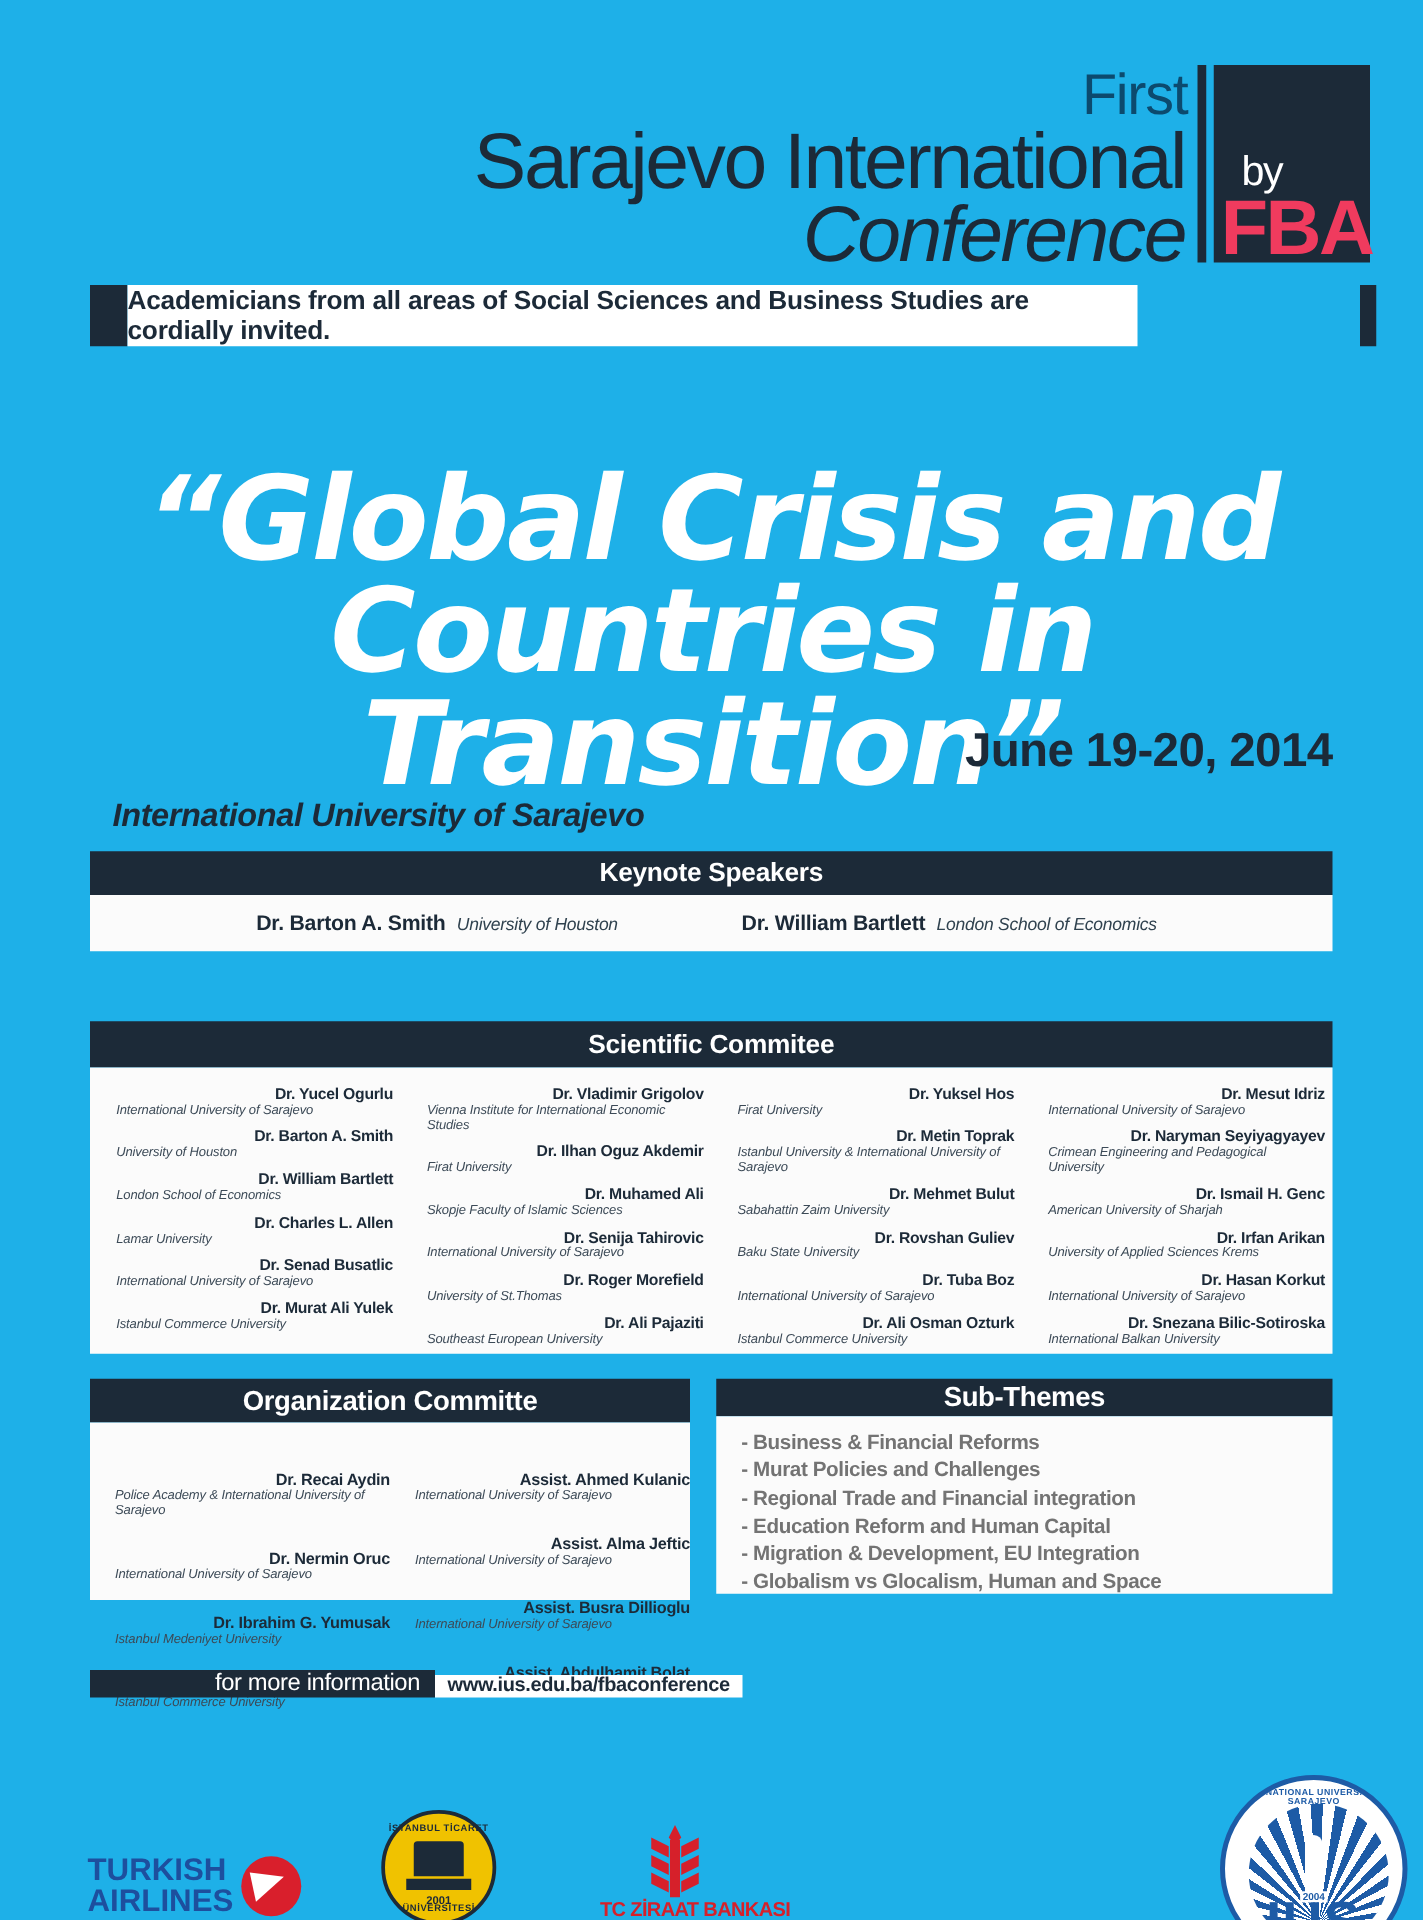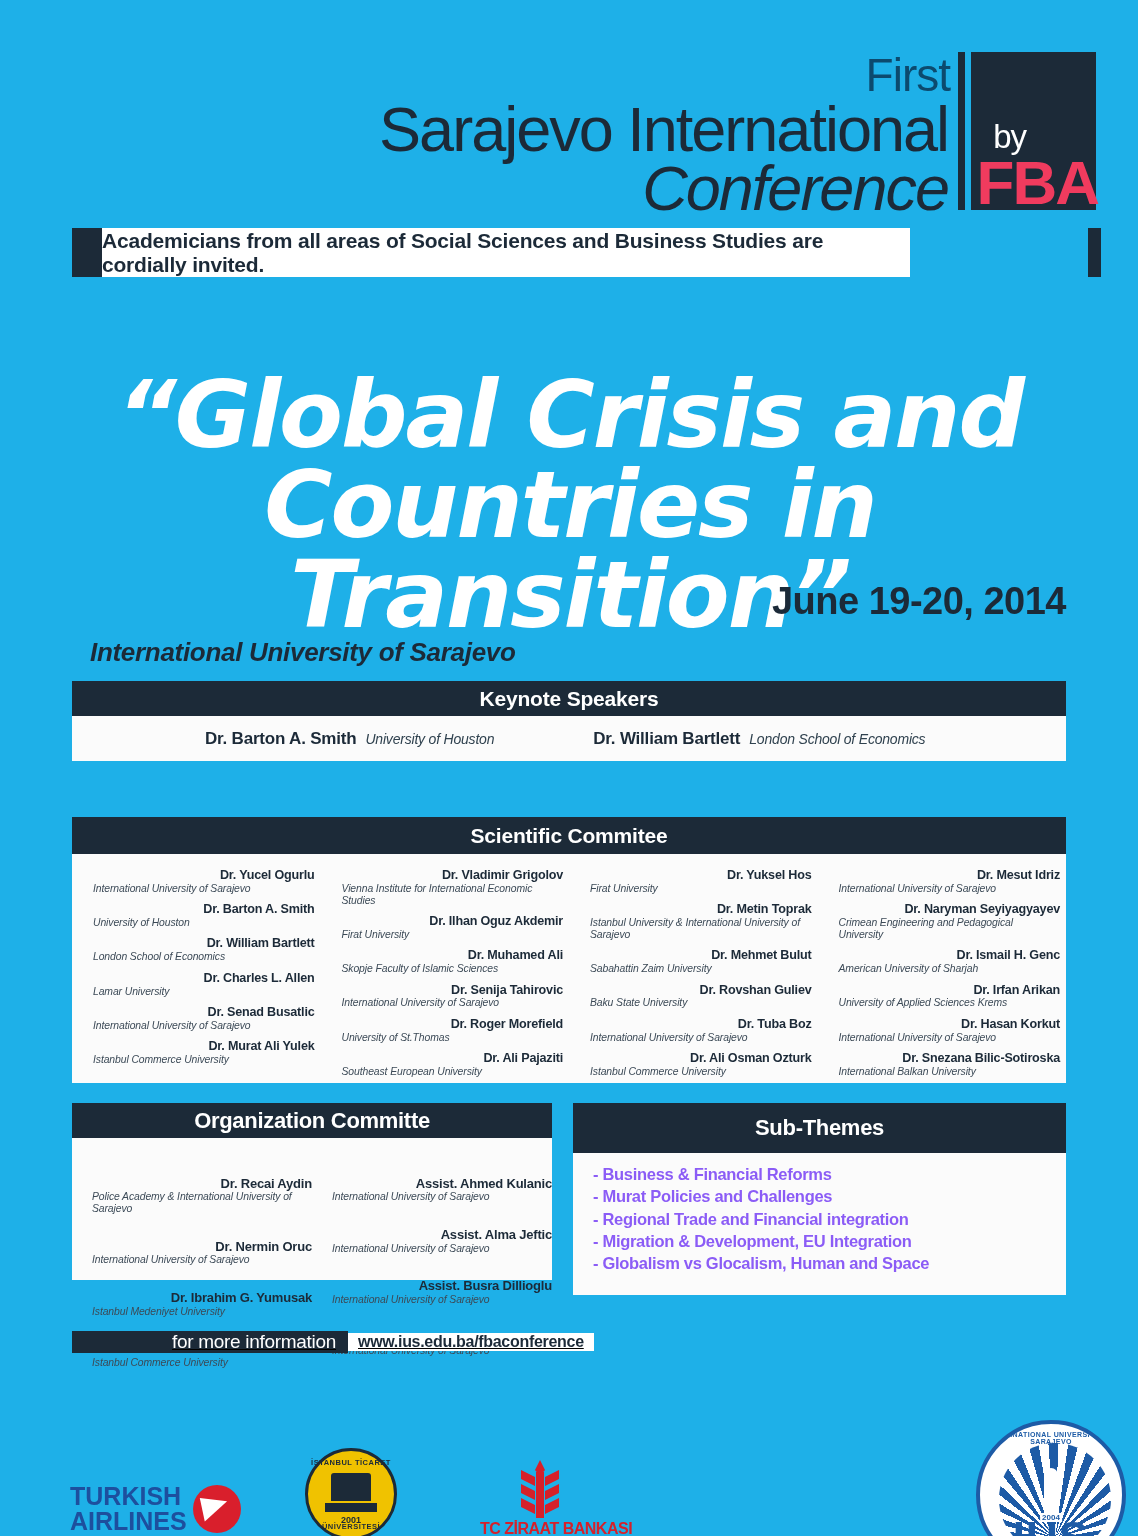--- a/index.html
+++ b/index.html
@@ -296,46 +296,45 @@
   .org .m-name { font-size: 13px; }
   .org .m-aff { font-size: 10.4px; }
 
   .themes {
     position: absolute;
     left: 573px;
     top: 1103px;
     width: 493px;
   }
   .themes .panel-head {
-    height: 50px;
+    height: 30px;
     font-size: 22px;
     letter-spacing: -0.3px;
   }
   .themes .panel-body {
     height: 142px;
     padding: 10px 0 0 20px;
     box-sizing: border-box;
   }
   .theme-item {
     font-size: 16.5px;
     font-weight: bold;
-    color: #8b5cf6;
+    color: #737373;
     line-height: 1.35;
     letter-spacing: -0.3px;
   }
 
   
   .infobar {
     position: absolute;
     left: 72px;
     top: 1326px;
     height: 32px;
     display: flex;
-    align-items: center;
-    text-decoration: underline;
+    align-items: flex-end;
   }
   .info-dark {
     background: #1c2a38;
     color: #ffffff;
     font-size: 19px;
     display: flex;
     align-items: center;
     padding: 0 12px 0 100px;
     letter-spacing: -0.3px;
   }
@@ -739,20 +738,21 @@
       </div>
     </div>
   </div>
 
   <div class="themes">
     <div class="panel-head">Sub-Themes</div>
     <div class="panel-body">
       <div class="theme-item">- Business &amp; Financial Reforms</div>
       <div class="theme-item">- Murat Policies and Challenges</div>
       <div class="theme-item">- Regional Trade and Financial integration</div>
+      <div class="theme-item">- Education Reform and Human Capital</div>
       <div class="theme-item">- Migration &amp; Development, EU Integration</div>
       <div class="theme-item">- Globalism vs Glocalism, Human and Space</div>
     </div>
   </div>
 
   <div class="infobar">
     <div class="info-dark">for more information</div>
     <div class="info-white">www.ius.edu.ba/fbaconference</div>
     <div class="info-cap"></div>
   </div>

